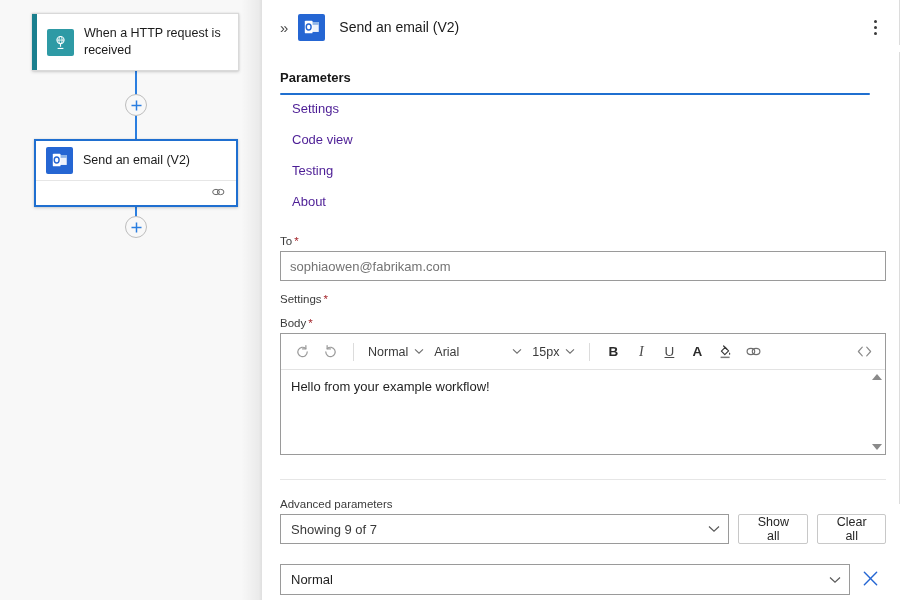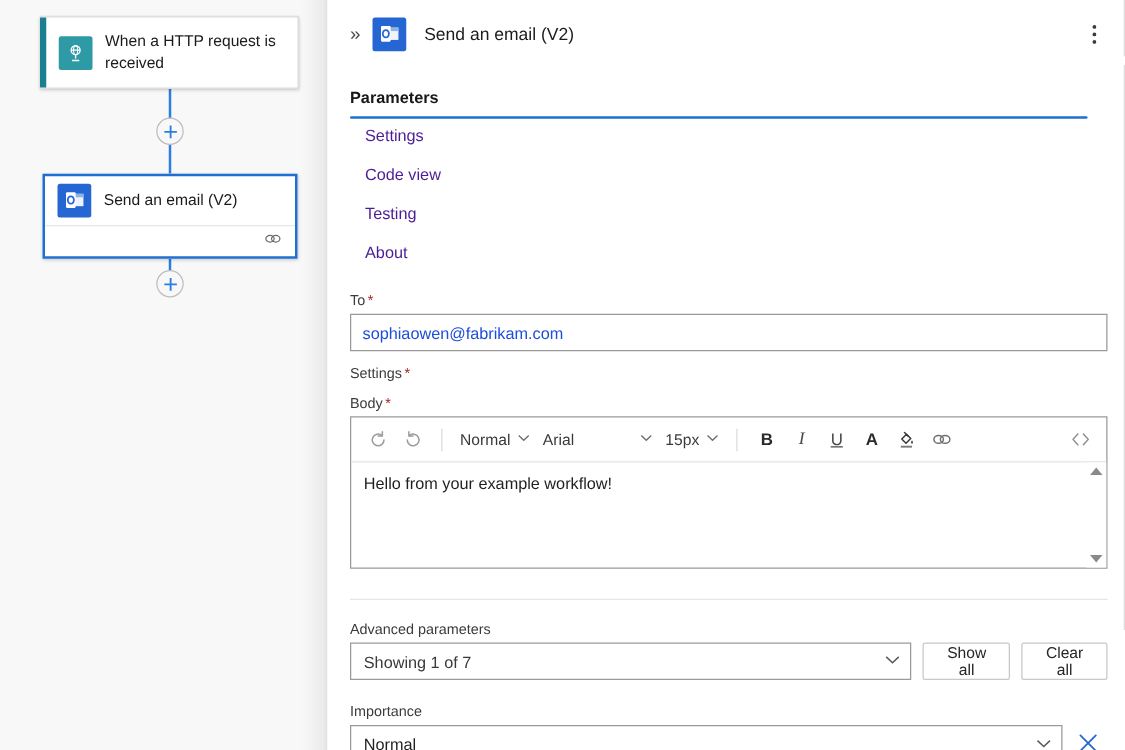--- a/index.html
+++ b/index.html
@@ -226,21 +226,21 @@
     border: 1px solid #9a9a9a;
     background: #fff;
     font-size: 13px;
     color: #1f1f1f;
     padding: 0 9px;
     font-family: "Liberation Sans", sans-serif;
     outline: none;
     display: flex;
     align-items: center;
   }
-  #to-input { color: #1d4ed8; }
+  #to-input { color: #737373; }
 
   
   #editor {
     border: 1px solid #9a9a9a;
     background: #fff;
     height: 122px;
     display: flex;
     flex-direction: column;
   }
   #editor-toolbar {
@@ -562,34 +562,33 @@
           </div>
         </div>
       </div>
 
       <hr class="divider">
 
       <div>
         <span class="field-label">Advanced parameters</span>
         <div class="adv-row">
           <div class="dropdown" id="adv-dropdown">
-            <span class="dd-value">Showing 1 of 7</span>
+            <span class="dd-value">Showing 9 of 7</span>
             <span class="dd-chev">
               <svg width="12" height="8" viewBox="0 0 12 8">
                   <path d="M1 1.5 L6 6.2 L11 1.5" fill="none" stroke="#5a5a5a" stroke-width="1.2"></path>
                 </svg>
             </span>
           </div>
           <button class="ghost-btn">Show all</button>
           <button class="ghost-btn">Clear all</button>
         </div>
       </div>
 
       <div id="importance-block">
-        <span class="field-label">Importance</span>
         <div class="imp-row">
           <div class="dropdown" id="importance-dropdown">
             <span class="dd-value">Normal</span>
             <span class="dd-chev">
               <svg width="12" height="8" viewBox="0 0 12 8">
                   <path d="M1 1.5 L6 6.2 L11 1.5" fill="none" stroke="#5a5a5a" stroke-width="1.2"></path>
                 </svg>
             </span>
           </div>
           <span id="clear-importance">

